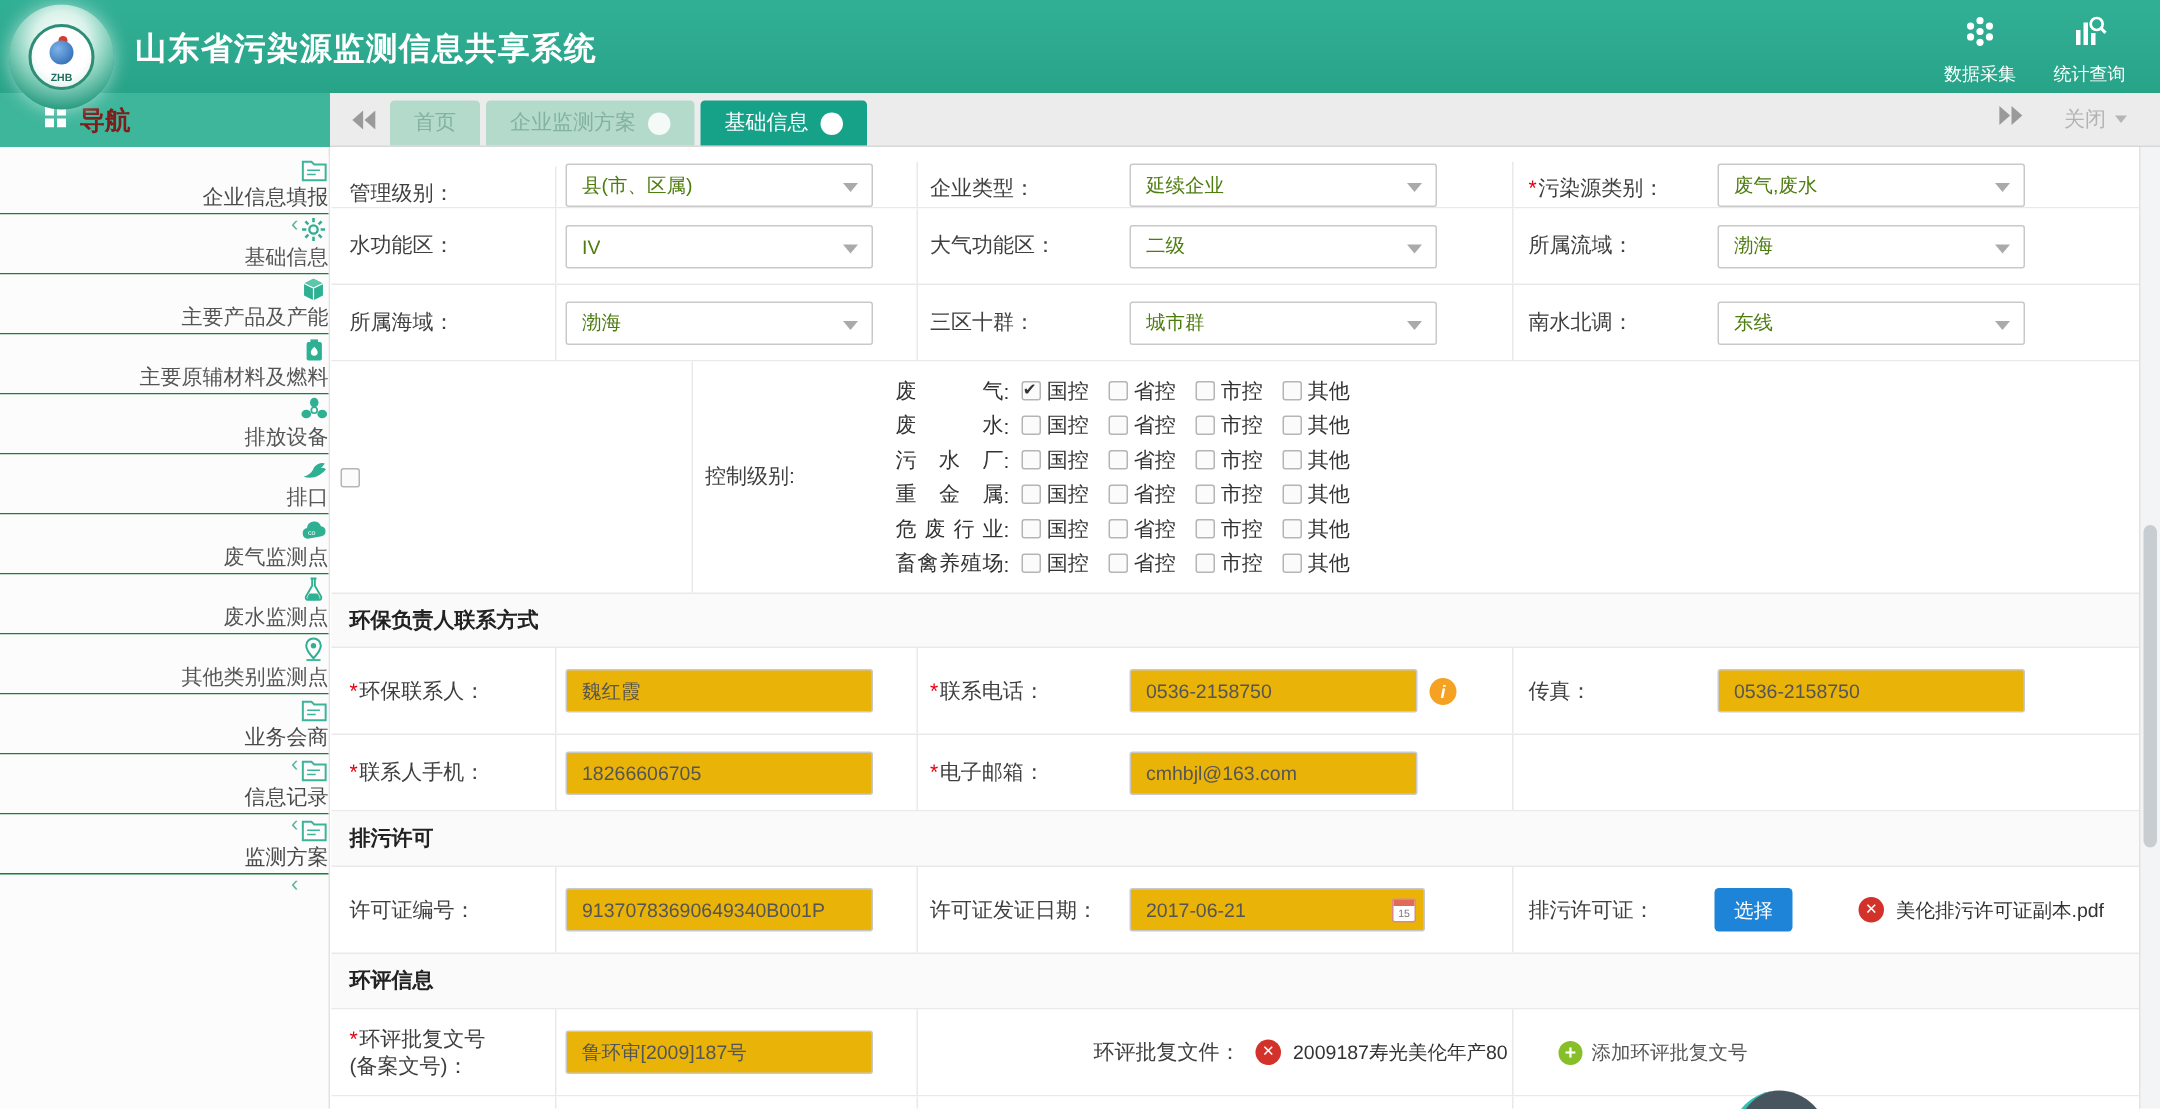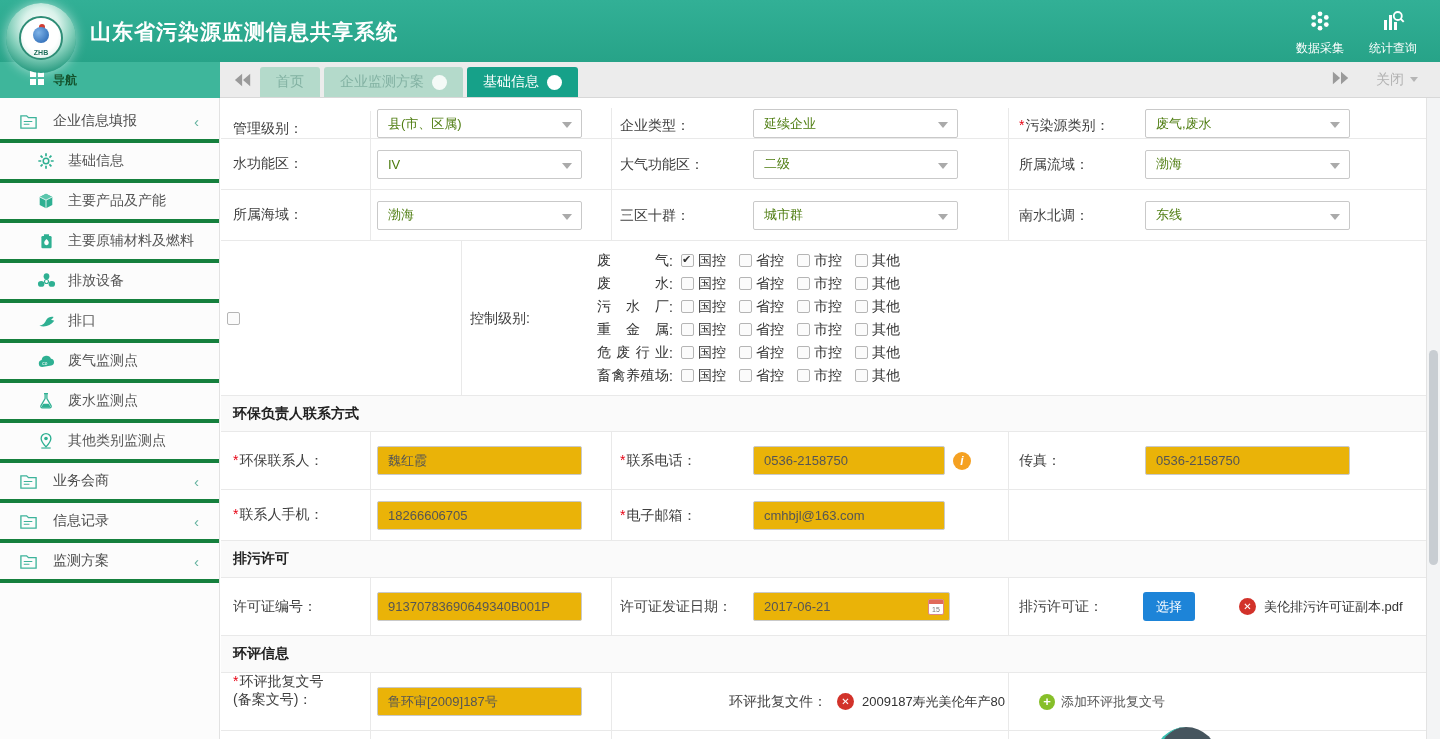--- a/index.html
+++ b/index.html
@@ -18,26 +18,26 @@
   #logo .reddot { position:absolute; left:18px; top:6px; width:6px; height:6px; border-radius:50%; background:#d23c32; }
   #logo .zhb { position:absolute; left:0; right:0; bottom:2px; text-align:center; font-size:7px; font-weight:bold; color:#1d6e5a; }
   #app-title { position:absolute; left:90px; top:18px; color:#fff; font-size:21px; font-weight:bold; letter-spacing:1px; }
   .hact { position:absolute; top:9px; width:70px; display:flex; flex-direction:column; align-items:center; gap:3px; cursor:pointer; }
   .hact .lbl { color:#fff; font-size:12px; white-space:nowrap; }
   #act-collect { left:1285px; } #act-stats { left:1358px; }
 
   
   #navbar { position:absolute; left:0; top:62px; width:220px; height:36px; background:#3eb69b;
     display:flex; align-items:center; padding-left:30px; gap:9px; z-index:5; }
-  #navbar .ntxt { color:#14532d; font-size:12px; font-weight:bold; }
+  #navbar .ntxt { color:#7f1d1d; font-size:17px; font-weight:bold; }
 
   
   #sidebar { position:absolute; left:0; top:98px; width:220px; height:641px; background:#fcfcfc;
     border-right:1px solid #e2e2e2; padding-top:5px; }
-  .sitem { height:40px; display:flex; align-items:center; border-bottom:4px solid #15803d; cursor:pointer; background:#fcfcfc; }
+  .sitem { height:40px; display:flex; align-items:flex-end; border-bottom:1px solid #15803d; cursor:pointer; background:#fcfcfc;flex-direction:column; }
   .sitem.group { padding-left:18px; }
   .sitem.child { padding-left:36px; }
   .sitem .sicon { width:20px; height:20px; display:inline-flex; align-items:center; justify-content:center; flex:0 0 20px; }
   .sitem.group .stxt { margin-left:15px; font-size:14px; color:#4a4a4a; }
   .sitem.child .stxt { margin-left:12px; font-size:14px; color:#555; }
   .sitem .sarrow { margin-left:auto; margin-right:20px; color:#65b3a0; font-size:15px; }
 
   
   #tabbar { position:absolute; left:220px; top:62px; width:1220px; height:36px; background:#ececec;
     border-bottom:1px solid #d8d8d8; display:flex; align-items:flex-end; }
@@ -114,21 +114,21 @@
   .redx::before { content:"✕"; }
   .greenplus { width:16px; height:16px; border-radius:50%; background:#86bf29; color:#fff; font-size:13px; font-weight:bold;
     line-height:15px; text-align:center; flex:0 0 16px; cursor:pointer; }
   .greenplus::before { content:"+"; }
   .fname { font-size:13px; color:#333; margin-left:8px; white-space:nowrap; }
   .btn-blue { height:29px; padding:0 13px; background:#1d84d8; border:none; border-radius:3px; color:#fff; font-size:13px;
     margin-left:4px; cursor:pointer; font-family:inherit; }
   .addlink { display:flex; align-items:center; margin-left:30px; cursor:pointer; }
   .addlink .atxt { font-size:13px; color:#555; margin-left:6px; }
 
-  .r8 .cl1 { flex-direction:column; align-items:flex-start; }
+  .r8 .cl1 { flex-direction:column; justify-content:center; align-items:flex-start; }
   .r8 .l2wide { width:225px; flex:0 0 225px; justify-content:flex-end; padding-right:10px; }
   .r8group { display:flex; align-items:center; }
 
   
   #vscroll { position:absolute; right:0; top:98px; width:14px; height:641px; background:#f3f4f5; border-left:1px solid #e3e3e3; }
   #vthumb { position:absolute; left:2px; top:252px; width:9px; height:215px; border-radius:5px; background:#c8cdd2; }
 
   
   #fab { position:absolute; left:1154px; top:727px; width:64px; height:64px; border-radius:50%;
     background:#46555e; border-left:4px solid #35c0b0; z-index:40; cursor:pointer; }

